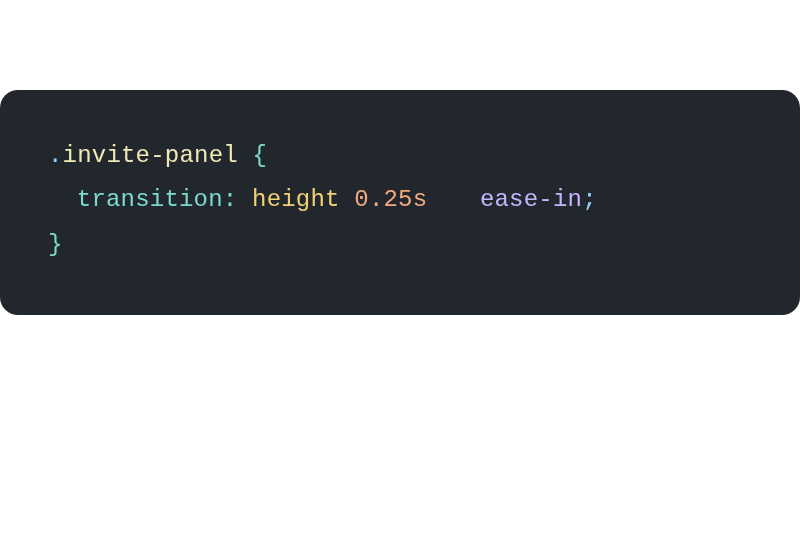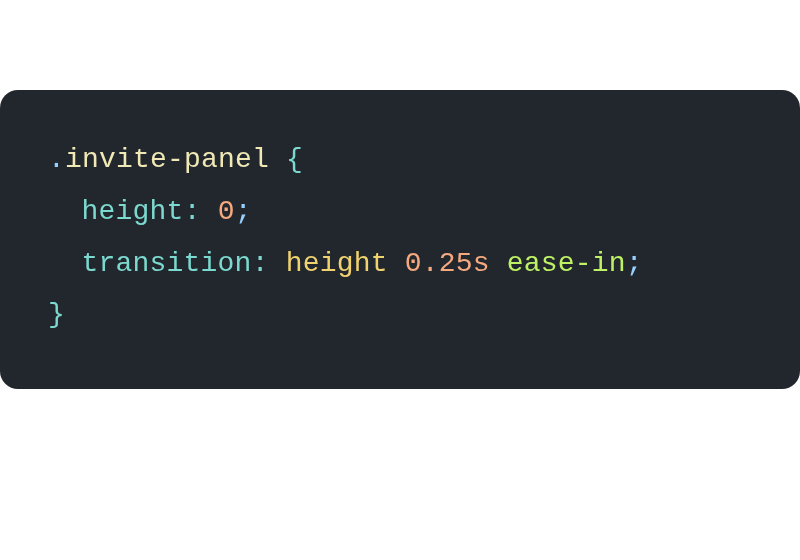--- a/index.html
+++ b/index.html
@@ -11,44 +11,43 @@
     align-items: flex-start;
     justify-content: center;
     padding-top: 90px;
   }
   .code-block {
     width: 800px;
     background: #22272e;
     border-radius: 18px;
     padding: 44px 48px 48px 48px;
     font-family: ui-monospace, "SF Mono", SFMono-Regular, Menlo, Consolas, "Liberation Mono", monospace;
-    font-size: 28px;
+    font-size: 24px;
     line-height: 1.85;
     font-weight: 400;
     letter-spacing: 0.2px;
   }
   .line { white-space: pre; }
   .indent { display: inline-block; width: 2ch; }
   .punct    { color: #96d0ff; }   
   .selector { color: #f0e9b5; }   
   .brace    { color: #7bd9cf; }   
   .prop     { color: #7bd9cf; }   
   .val-cyan { color: #96d0ff; }
   .val-num  { color: #f5a97f; }   
   .val-yellow { color: #f0d26f; }
-  .val-green  { color: #bef264; }
+  .val-green  { color: #c4b5fd; margin-left: 38px; }
   .colon    { color: #7bd9cf; }
   .semi     { color: #96d0ff; }
   .sp { color: #96d0ff; }
 </style>
 </head>
 <body>
 
 <div class="code-block">
   <div class="line"><span class="punct">.</span><span class="selector">invite-panel</span><span class="sp"> </span><span class="brace">{</span></div>
 
-  <div class="line"><span class="indent"></span><span class="prop">height</span><span class="colon">:</span><span class="sp"> </span><span class="val-num">0</span><span class="semi">;</span></div>
 
 
   <div class="line"><span class="indent"></span><span class="prop">transition</span><span class="colon">:</span><span class="sp"> </span><span class="val-yellow">height</span><span class="sp"> </span><span class="val-num">0.25s</span><span class="sp"> </span><span class="val-green">ease-in</span><span class="semi">;</span></div>
 
   <div class="line"><span class="brace">}</span></div>
 </div>
 
 </body></html>

